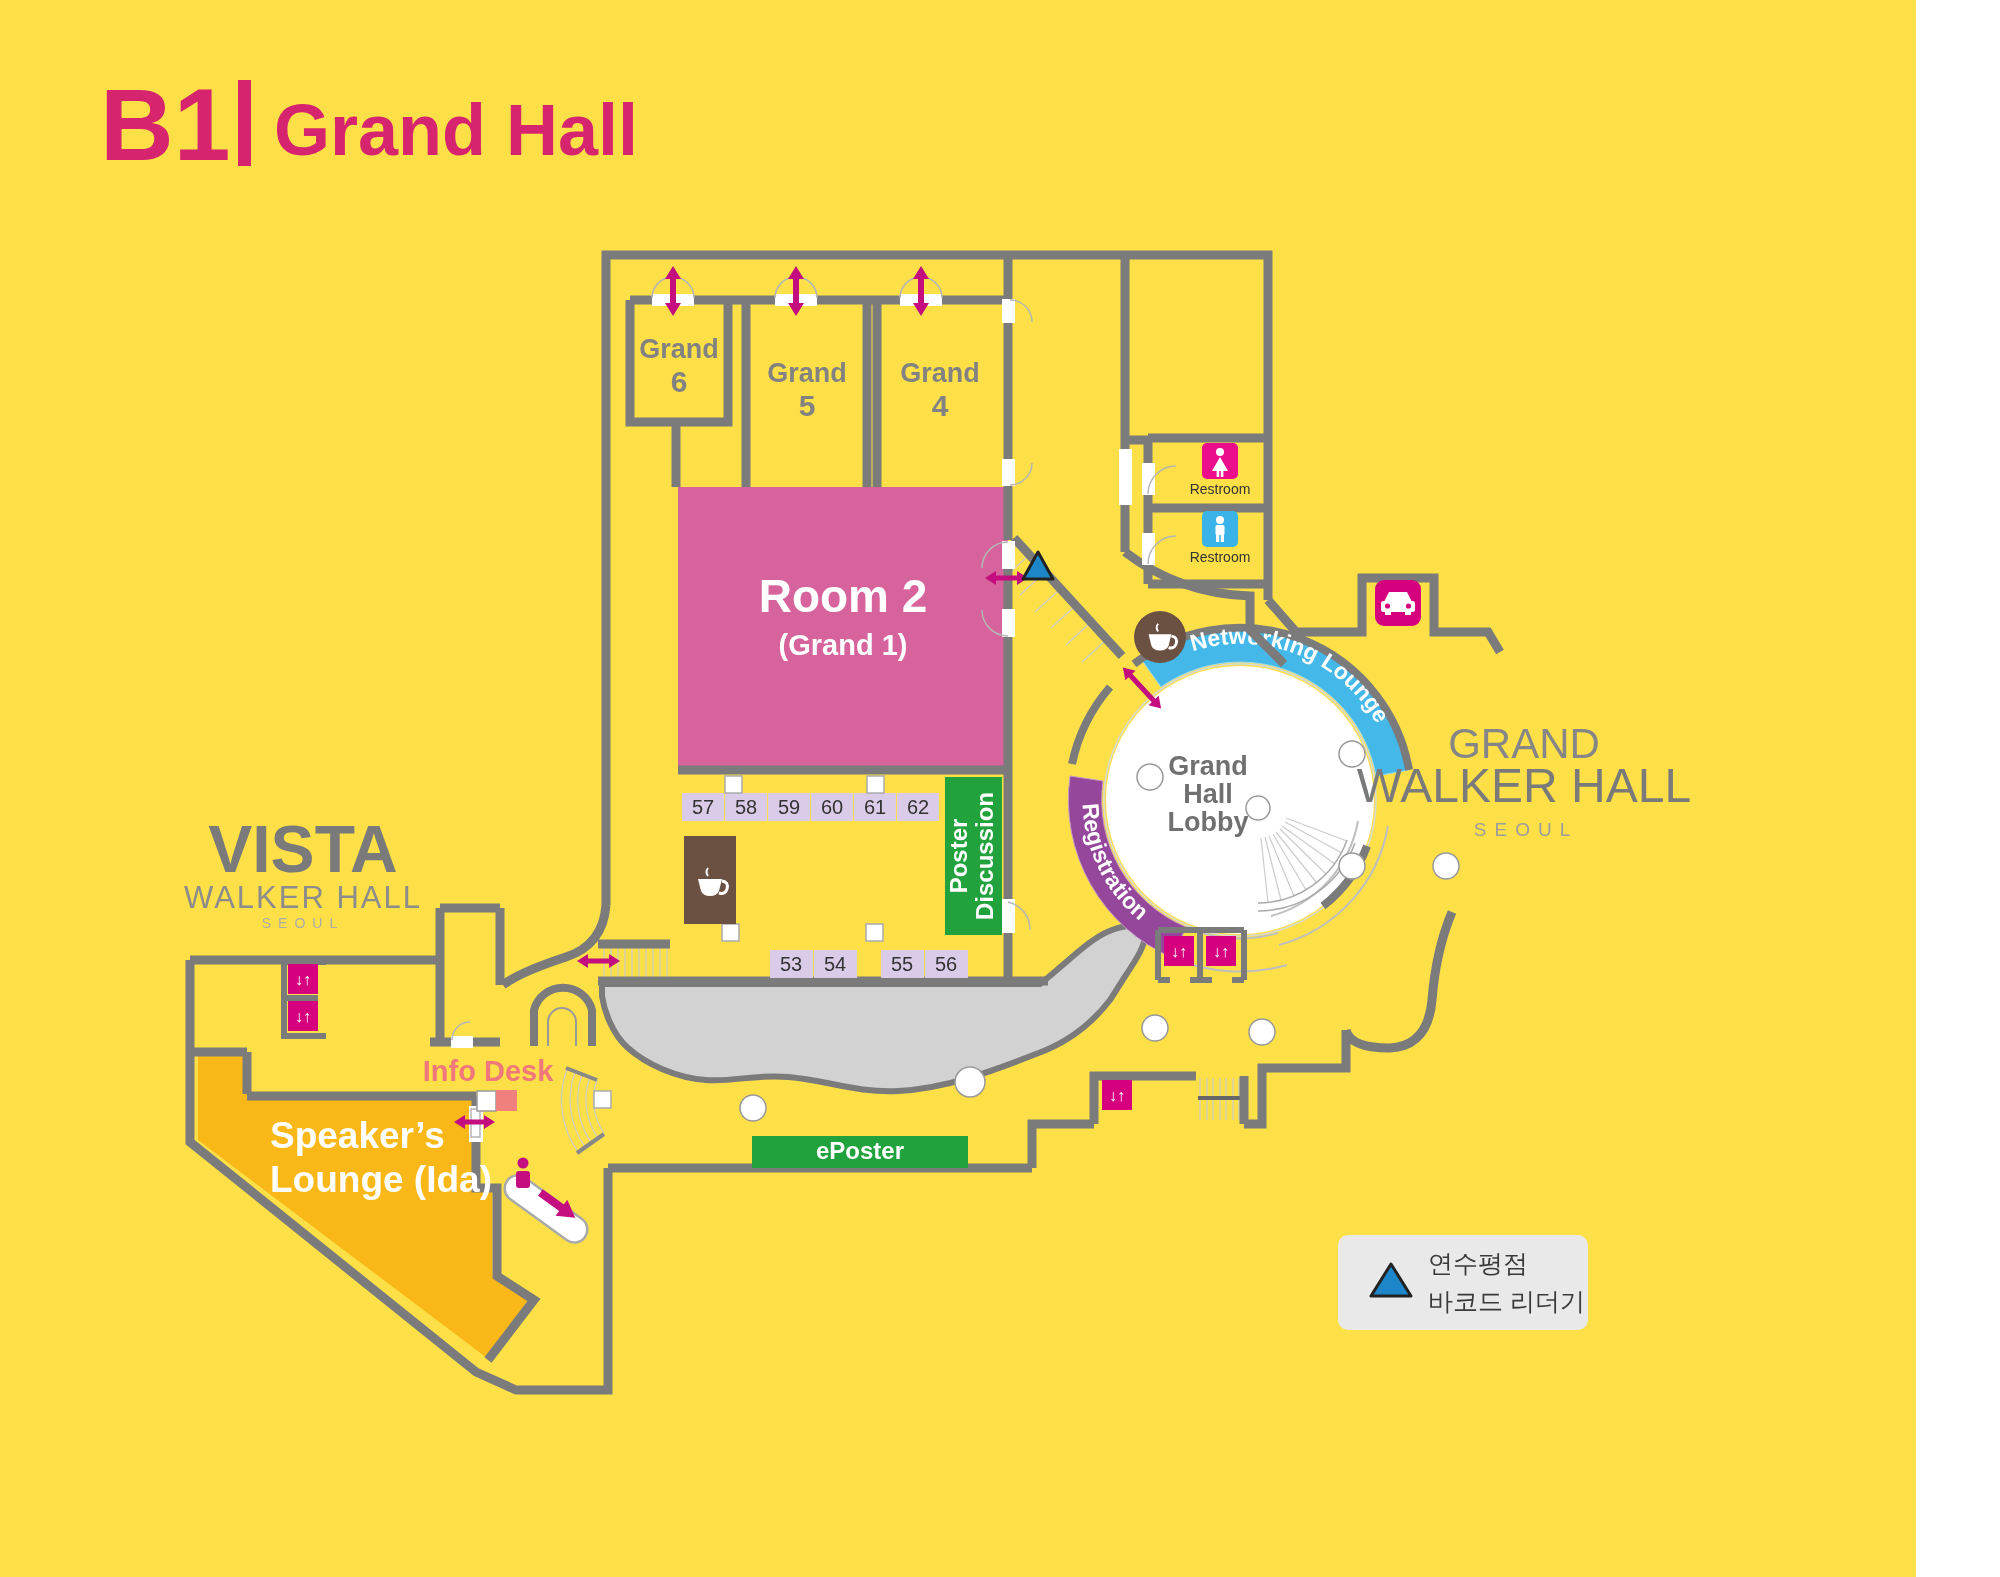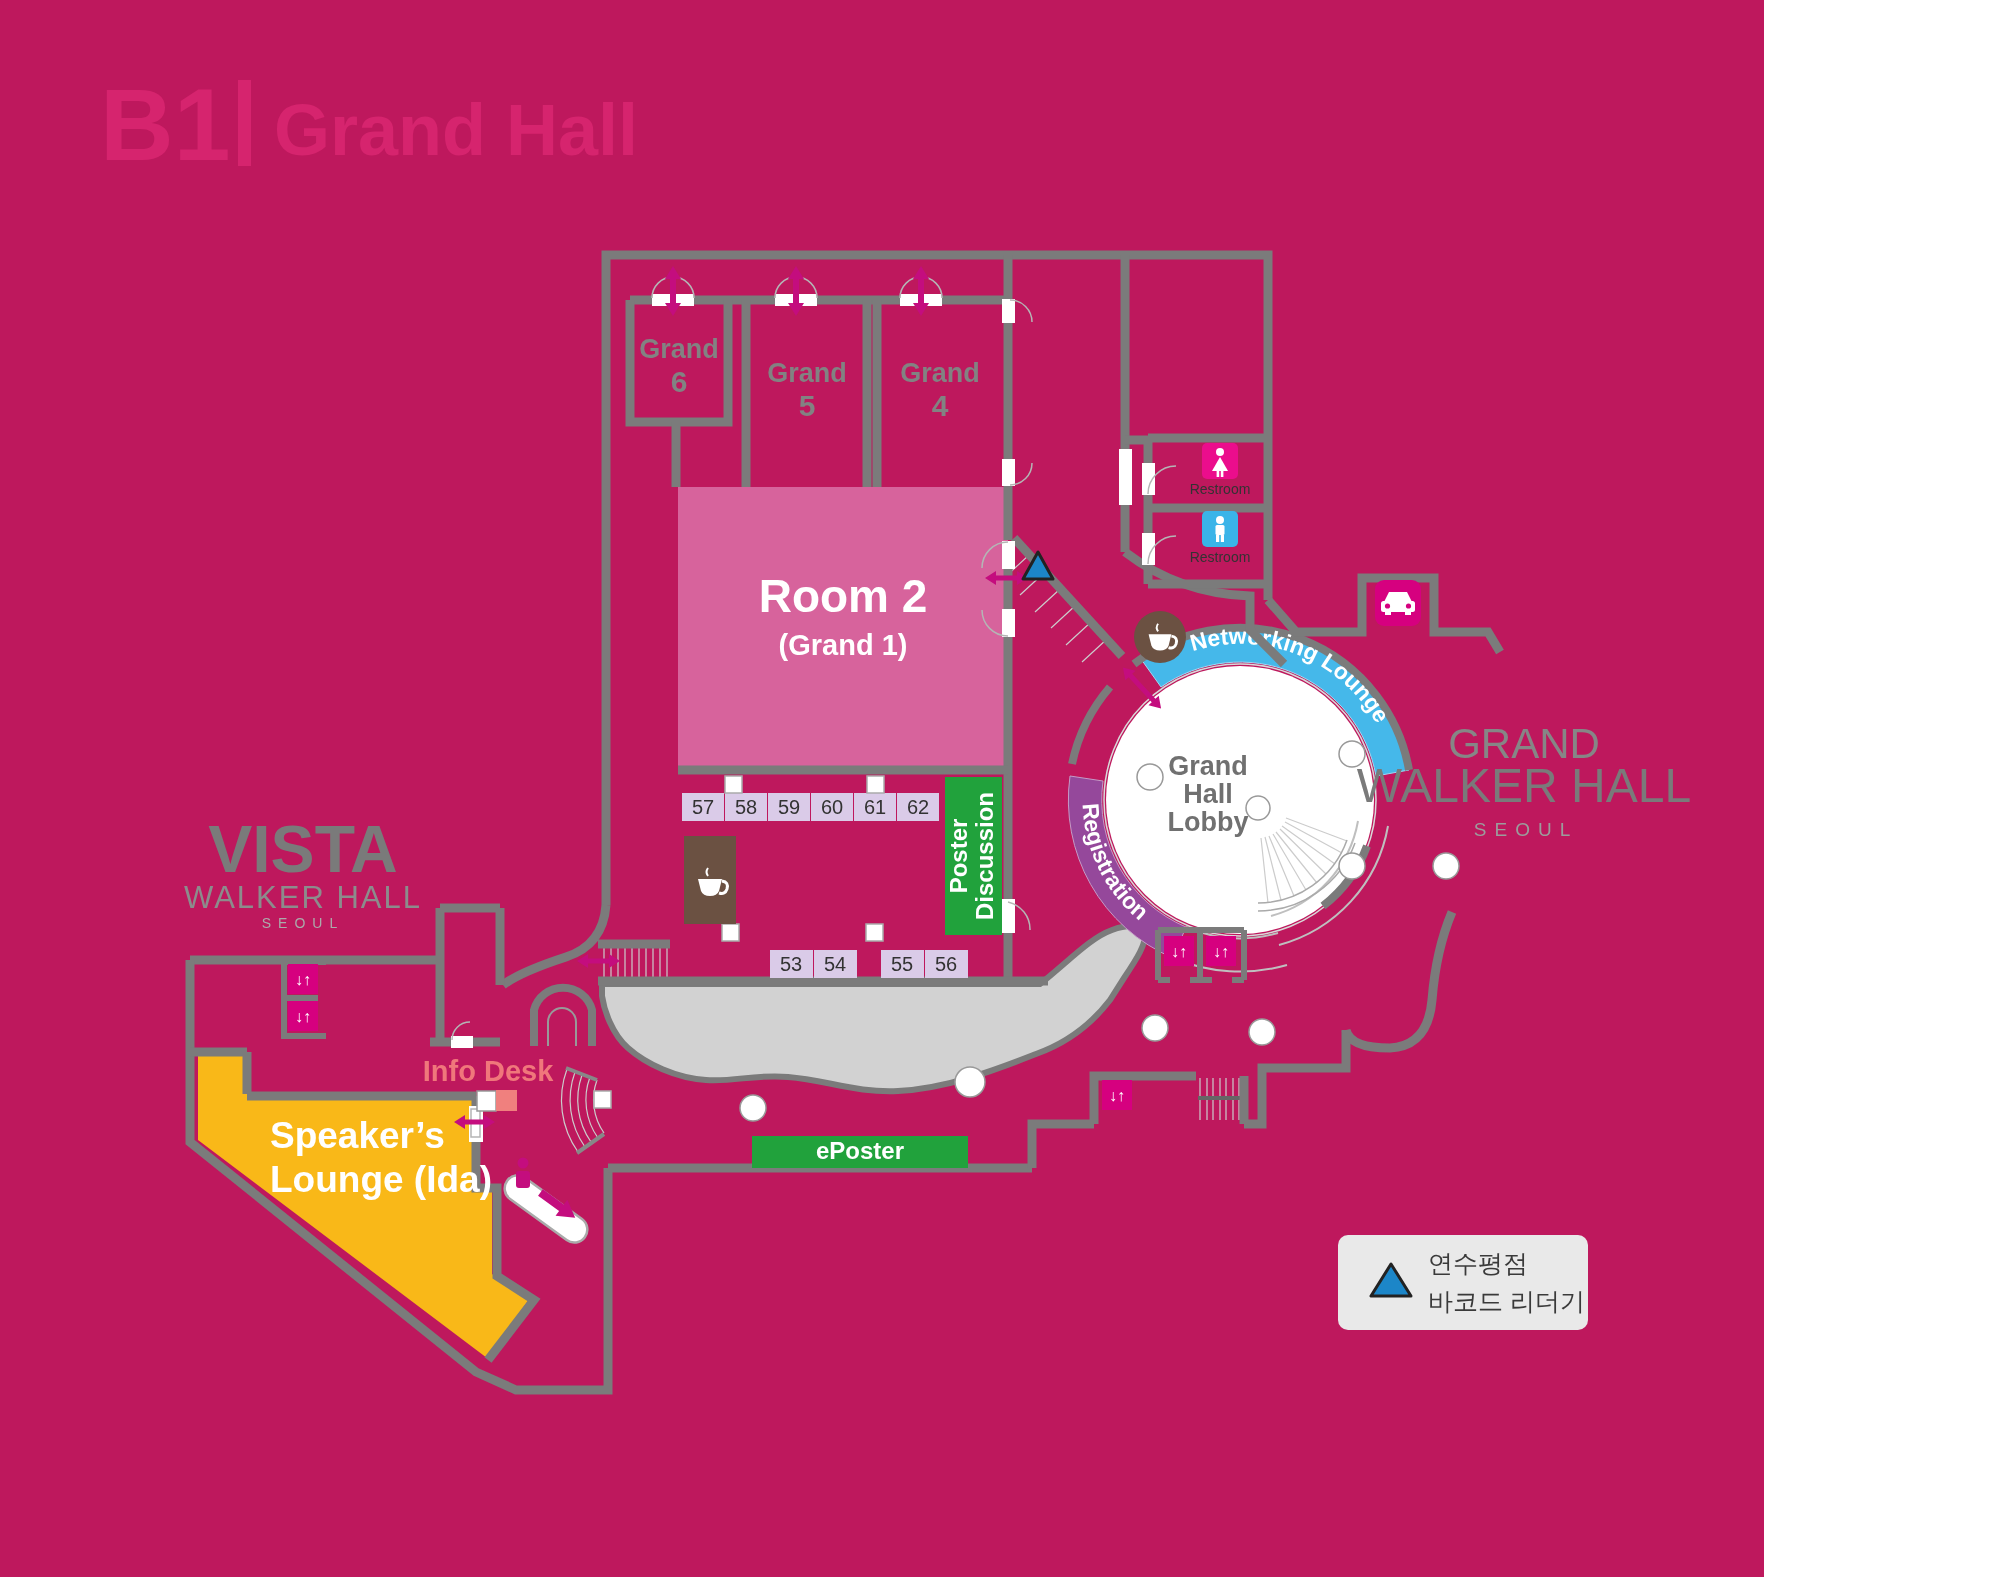--- a/index.html
+++ b/index.html
@@ -1,16 +1,16 @@
 <!DOCTYPE html>
 <html><head>
 <meta charset="utf-8">
 <style>
   html,body{margin:0;padding:0;background:#ffffff;}
-  .canvas{width:1764px;height:1577px;position:relative;background:#be185d;overflow:hidden;}
+  .canvas{width:1916px;height:1577px;position:relative;background:#fde047;overflow:hidden;}
   svg{display:block;font-family:"Liberation Sans", sans-serif;}
   text{font-family:"Liberation Sans", sans-serif;}
 </style>
 </head>
 <body>
 
 <div class="canvas">
 <svg viewBox="0 0 2000 1577" width="2000" height="1577">
   <defs>
     <path id="np-networking" d="M 1151 672 A 156 156 0 0 1 1393 768"></path>

